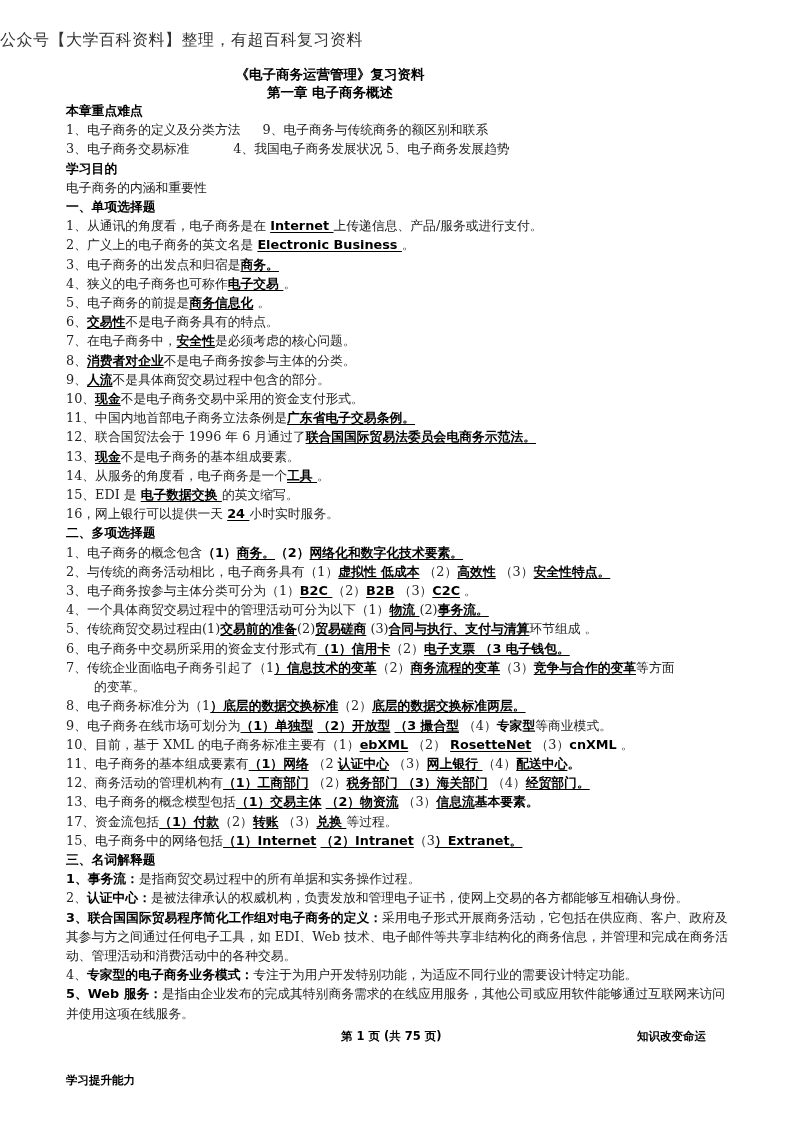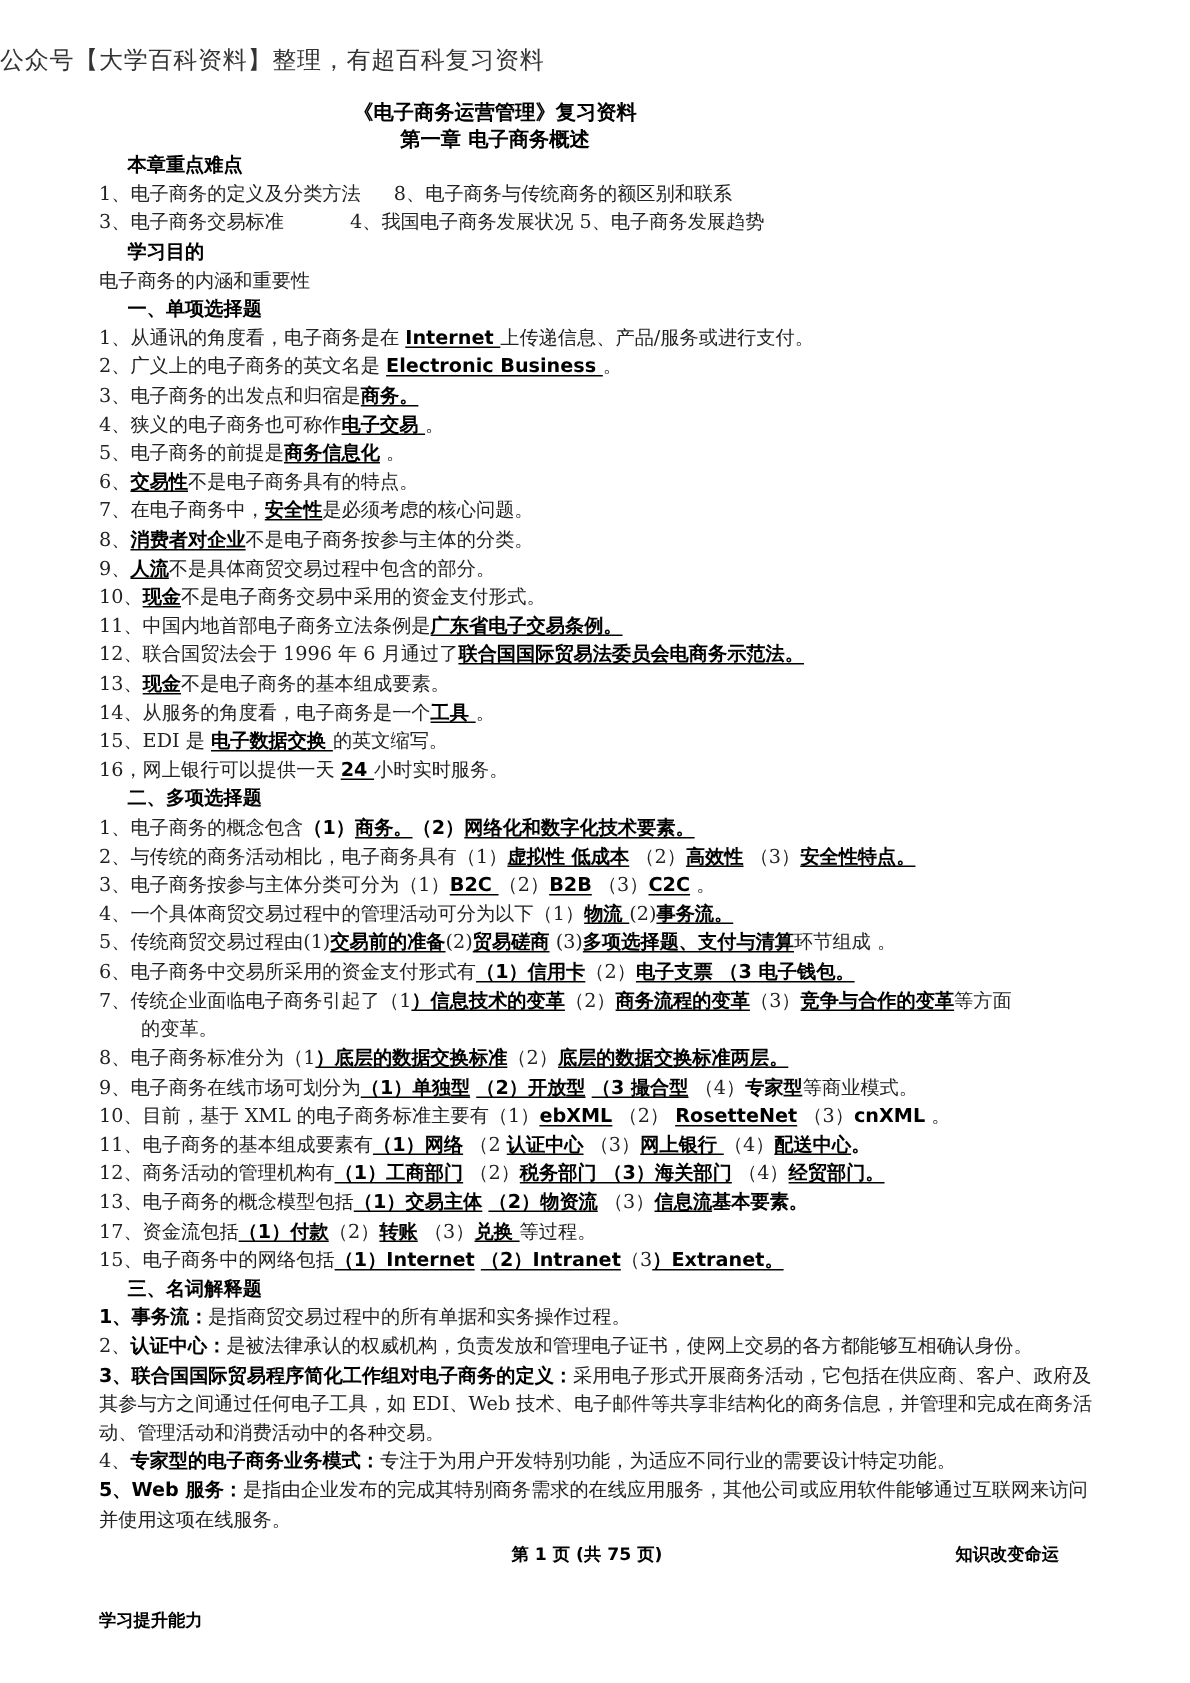--- a/index.html
+++ b/index.html
@@ -9,40 +9,40 @@
                font-size: 16px; color: #333; letter-spacing: 0.5px; }
   .title { position: absolute; left: 0; width: 660px; text-align: center;
            font-family: "DejaVu Sans", sans-serif; font-weight: bold; font-size: 13.5px; color: #000; }
   .title.t1 { top: 66px; }
   .title.t2 { top: 84px; }
   .content { position: absolute; top: 101px; left: 66px; width: 668px; }
   .line { font-size: 12.8px; line-height: 19.2px; white-space: nowrap; color: #222; }
   .line.wrap { white-space: normal; }
   .line.indent { padding-left: 28px; }
   .heading { font-family: "DejaVu Sans", sans-serif; font-weight: bold; font-size: 12.8px;
-             line-height: 19.2px; color: #000; margin-left: 19px; }
+             line-height: 19.2px; color: #000; }
   .b { font-family: "DejaVu Sans", sans-serif; font-weight: bold; color: #000; }
   .u { text-decoration: underline; text-decoration-thickness: 1px; text-underline-offset: 2px; }
   .gap { display: inline-block; }
   .footer { position: absolute; top: 1029px; left: 66px; width: 640px; height: 20px;
             font-family: "DejaVu Sans", sans-serif; font-weight: bold; font-size: 11.5px; color: #000; }
   .footer .fl { position: absolute; left: 0; margin-top: 44px; }
   .footer .fc { position: absolute; left: 275px; }
   .footer .fr { position: absolute; right: 0; }
 </style>
 </head>
 <body>
 
 <div class="watermark">公众号【大学百科资料】整理，有超百科复习资料</div>
 <div class="title t1">《电子商务运营管理》复习资料</div>
 <div class="title t2">第一章   电子商务概述</div>
 
 <div class="content" id="content">
     <div class="heading">本章重点难点</div>
-    <div class="line"><span class="">1、电子商务的定义及分类方法</span><span class="gap" style="width: 22px;"></span><span class="">8、电子商务与传统商务的额区别和联系</span></div>
+    <div class="line"><span class="">1、电子商务的定义及分类方法</span><span class="gap" style="width: 22px;"></span><span class="">9、电子商务与传统商务的额区别和联系</span></div>
     <div class="line"><span class="">3、电子商务交易标准</span><span class="gap" style="width: 44px;"></span><span class="">4、我国电子商务发展状况 5、电子商务发展趋势</span></div>
     <div class="heading">学习目的</div>
     <div class="line"><span class="">电子商务的内涵和重要性</span></div>
     <div class="heading">一、单项选择题</div>
     <div class="line"><span class="">1、从通讯的角度看，电子商务是在 </span><span class="b u">Internet  </span><span class=""> 上传递信息、产品/服务或进行支付。</span></div>
     <div class="line"><span class="">2、广义上的电子商务的英文名是 </span><span class="b u">Electronic Business </span><span class=""> 。</span></div>
     <div class="line"><span class="">3、电子商务的出发点和归宿是</span><span class="b u">商务。 </span></div>
     <div class="line"><span class="">4、狭义的电子商务也可称作</span><span class="b u">电子交易 </span><span class=""> 。</span></div>
     <div class="line"><span class="">5、电子商务的前提是</span><span class="b u">商务信息化</span><span class="">  。</span></div>
     <div class="line"><span class="">6、</span><span class="b u">交易性</span><span class="">不是电子商务具有的特点。</span></div>
@@ -54,21 +54,21 @@
     <div class="line"><span class="">12、联合国贸法会于 1996 年 6 月通过了</span><span class="b u">联合国国际贸易法委员会电商务示范法。 </span></div>
     <div class="line"><span class="">13、</span><span class="b u">现金</span><span class="">不是电子商务的基本组成要素。</span></div>
     <div class="line"><span class="">14、从服务的角度看，电子商务是一个</span><span class="b u">工具 </span><span class=""> 。</span></div>
     <div class="line"><span class="">15、EDI 是 </span><span class="b u"> 电子数据交换  </span><span class=""> 的英文缩写。</span></div>
     <div class="line"><span class="">16，网上银行可以提供一天 </span><span class="b u">24 </span><span class="">小时实时服务。</span></div>
     <div class="heading">二、多项选择题</div>
     <div class="line"><span class="">1、电子商务的概念包含</span><span class="b">（1）</span><span class="b u">商务。</span><span class="b">（2）</span><span class="b u">网络化和数字化技术要素。 </span></div>
     <div class="line"><span class="">2、与传统的商务活动相比，电子商务具有（1）</span><span class="b u">虚拟性 低成本</span><span class=""> （2）</span><span class="b u">高效性</span><span class=""> （3）</span><span class="b u">安全性特点。 </span></div>
     <div class="line"><span class="">3、电子商务按参与主体分类可分为（1）</span><span class="b u">B2C </span><span class="">（2）</span><span class="b u">B2B</span><span class=""> （3）</span><span class="b u">C2C</span><span class=""> 。</span></div>
     <div class="line"><span class="">4、一个具体商贸交易过程中的管理活动可分为以下（1）</span><span class="b u">物流 </span><span class=""> (2)</span><span class="b u">事务流。 </span></div>
-    <div class="line"><span class="">5、传统商贸交易过程由(1)</span><span class="b u">交易前的准备</span><span class="">(2)</span><span class="b u">贸易磋商</span><span class=""> (3)</span><span class="b u">多项选择题、支付与清算</span><span class="">环节组成 。</span></div>
+    <div class="line"><span class="">5、传统商贸交易过程由(1)</span><span class="b u">交易前的准备</span><span class="">(2)</span><span class="b u">贸易磋商</span><span class=""> (3)</span><span class="b u">合同与执行、支付与清算</span><span class="">环节组成 。</span></div>
     <div class="line"><span class="">6、电子商务中交易所采用的资金支付形式有</span><span class="b u">（1）信用卡</span><span class="">（2）</span><span class="b u">电子支票 （3 电子钱包。 </span></div>
     <div class="line"><span class="">7、传统企业面临电子商务引起了（1</span><span class="b u">）信息技术的变革</span><span class="">（2）</span><span class="b u">商务流程的变革</span><span class="">（3）</span><span class="b u">竞争与合作的变革</span><span class="">等方面</span></div>
     <div class="line indent"><span class="">的变革。</span></div>
     <div class="line"><span class="">8、电子商务标准分为（1</span><span class="b u">）底层的数据交换标准</span><span class="">（2）</span><span class="b u">底层的数据交换标准两层。 </span></div>
     <div class="line"><span class="">9、电子商务在线市场可划分为</span><span class="b u">（1）单独型</span><span class=""> </span><span class="b u">（2）开放型</span><span class=""> </span><span class="b u">（3 撮合型</span><span class=""> （4）</span><span class="b">专家型</span><span class="">等商业模式。</span></div>
     <div class="line"><span class="">10、目前，基于 XML 的电子商务标准主要有（1）</span><span class="b u">ebXML</span><span class=""> （2）  </span><span class="b u">RosetteNet</span><span class="">  （3）</span><span class="b">cnXML</span><span class=""> 。</span></div>
     <div class="line"><span class="">11、电子商务的基本组成要素有</span><span class="b u">（1）网络</span><span class=""> （2 </span><span class="b u">认证中心</span><span class=""> （3）</span><span class="b u">网上银行 </span><span class="">（4）</span><span class="b u">配送中心</span><span class="b">。</span></div>
     <div class="line"><span class="">12、商务活动的管理机构有</span><span class="b u">（1）工商部门</span><span class=""> （2）</span><span class="b u">税务部门 （3）海关部门</span><span class=""> （4）</span><span class="b u">经贸部门。 </span></div>
     <div class="line"><span class="">13、电子商务的概念模型包括</span><span class="b u">（1）交易主体</span><span class=""> </span><span class="b u">（2）物资流</span><span class=""> （3）</span><span class="b u">信息流</span><span class="b">基本要素。</span></div>
     <div class="line"><span class="">17、资金流包括</span><span class="b u">（1）付款</span><span class="">（2）</span><span class="b u">转账</span><span class=""> （3）</span><span class="b u">兑换 </span><span class="">等过程。</span></div>

